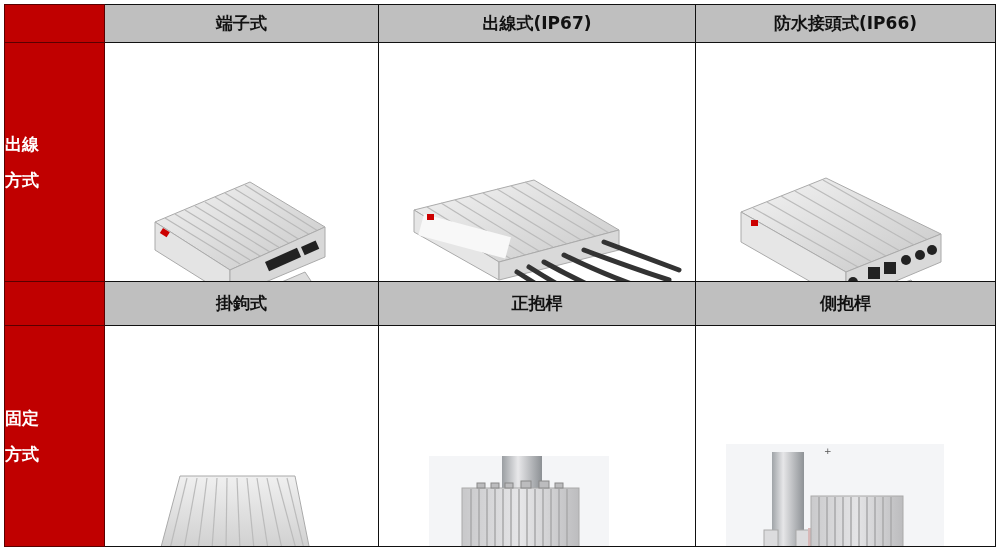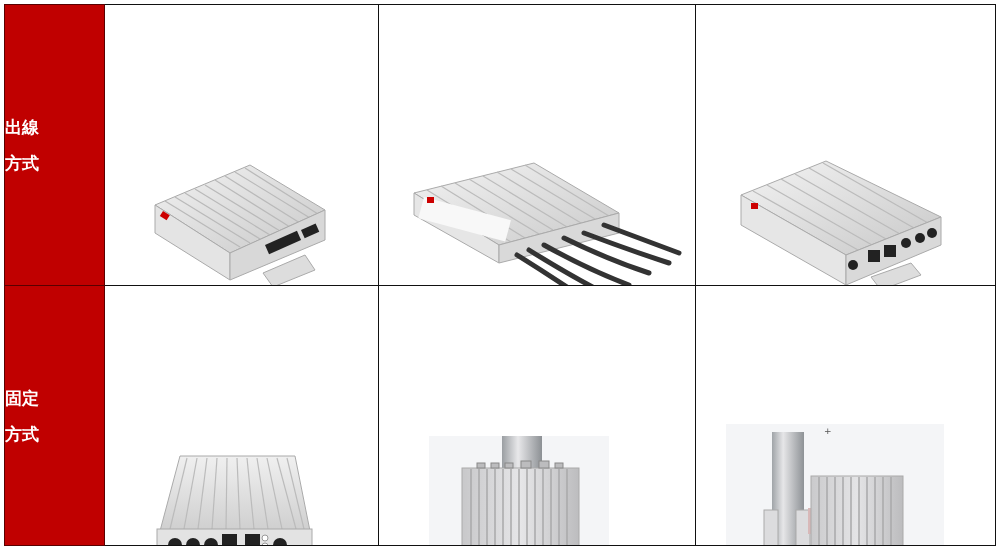--- a/index.html
+++ b/index.html
@@ -17,20 +17,26 @@
 <body>
 
 <table class="tbl">
   <colgroup>
     <col style="width:100px">
     <col style="width:274px">
     <col style="width:317px">
     <col style="width:300px">
   </colgroup>
   <tbody>
+      <tr style="height:38px">
+    <td class="hdr-red"></td>
+    <td class="hdr">端子式</td>
+    <td class="hdr">出線式(IP67)</td>
+    <td class="hdr">防水接頭式(IP66)</td>
+  </tr>
   <tr style="height:239px">
     <td class="side">
       <span>出線</span>
       <span>方式</span>
     </td>
     <td class="cell">
       <svg width="274" height="239" viewBox="0 0 274 239">
         <defs>
           <linearGradient id="alu1" x1="0" y1="0" x2="1" y2="1">
                 <stop offset="0" stop-color="#f2f2f2"></stop>
@@ -202,20 +208,26 @@
           <rect x="122" y="171" width="25" height="22"></rect>
           <circle cx="172" cy="183" r="8"></circle>
           <circle cx="201" cy="183" r="8"></circle>
           <circle cx="231" cy="183" r="8"></circle>
         </g>
         <circle cx="76" cy="178" r="3" fill="#fff" stroke="#999"></circle>
             <circle cx="76" cy="186" r="3" fill="#fff" stroke="#999"></circle>
       </svg>
     </td>
   </tr>
+  <tr style="height:44px">
+    <td class="hdr-red"></td>
+    <td class="hdr">掛鉤式</td>
+    <td class="hdr">正抱桿</td>
+    <td class="hdr">側抱桿</td>
+  </tr>
   <tr style="height:221px">
     <td class="side">
       <span>固定</span>
       <span>方式</span>
     </td>
     <td class="cell">
       <svg width="274" height="221" viewBox="0 0 274 221">
         <defs>
           <linearGradient id="alu4" x1="0" y1="0" x2="0" y2="1">
                 <stop offset="0" stop-color="#f0f0f0"></stop>

